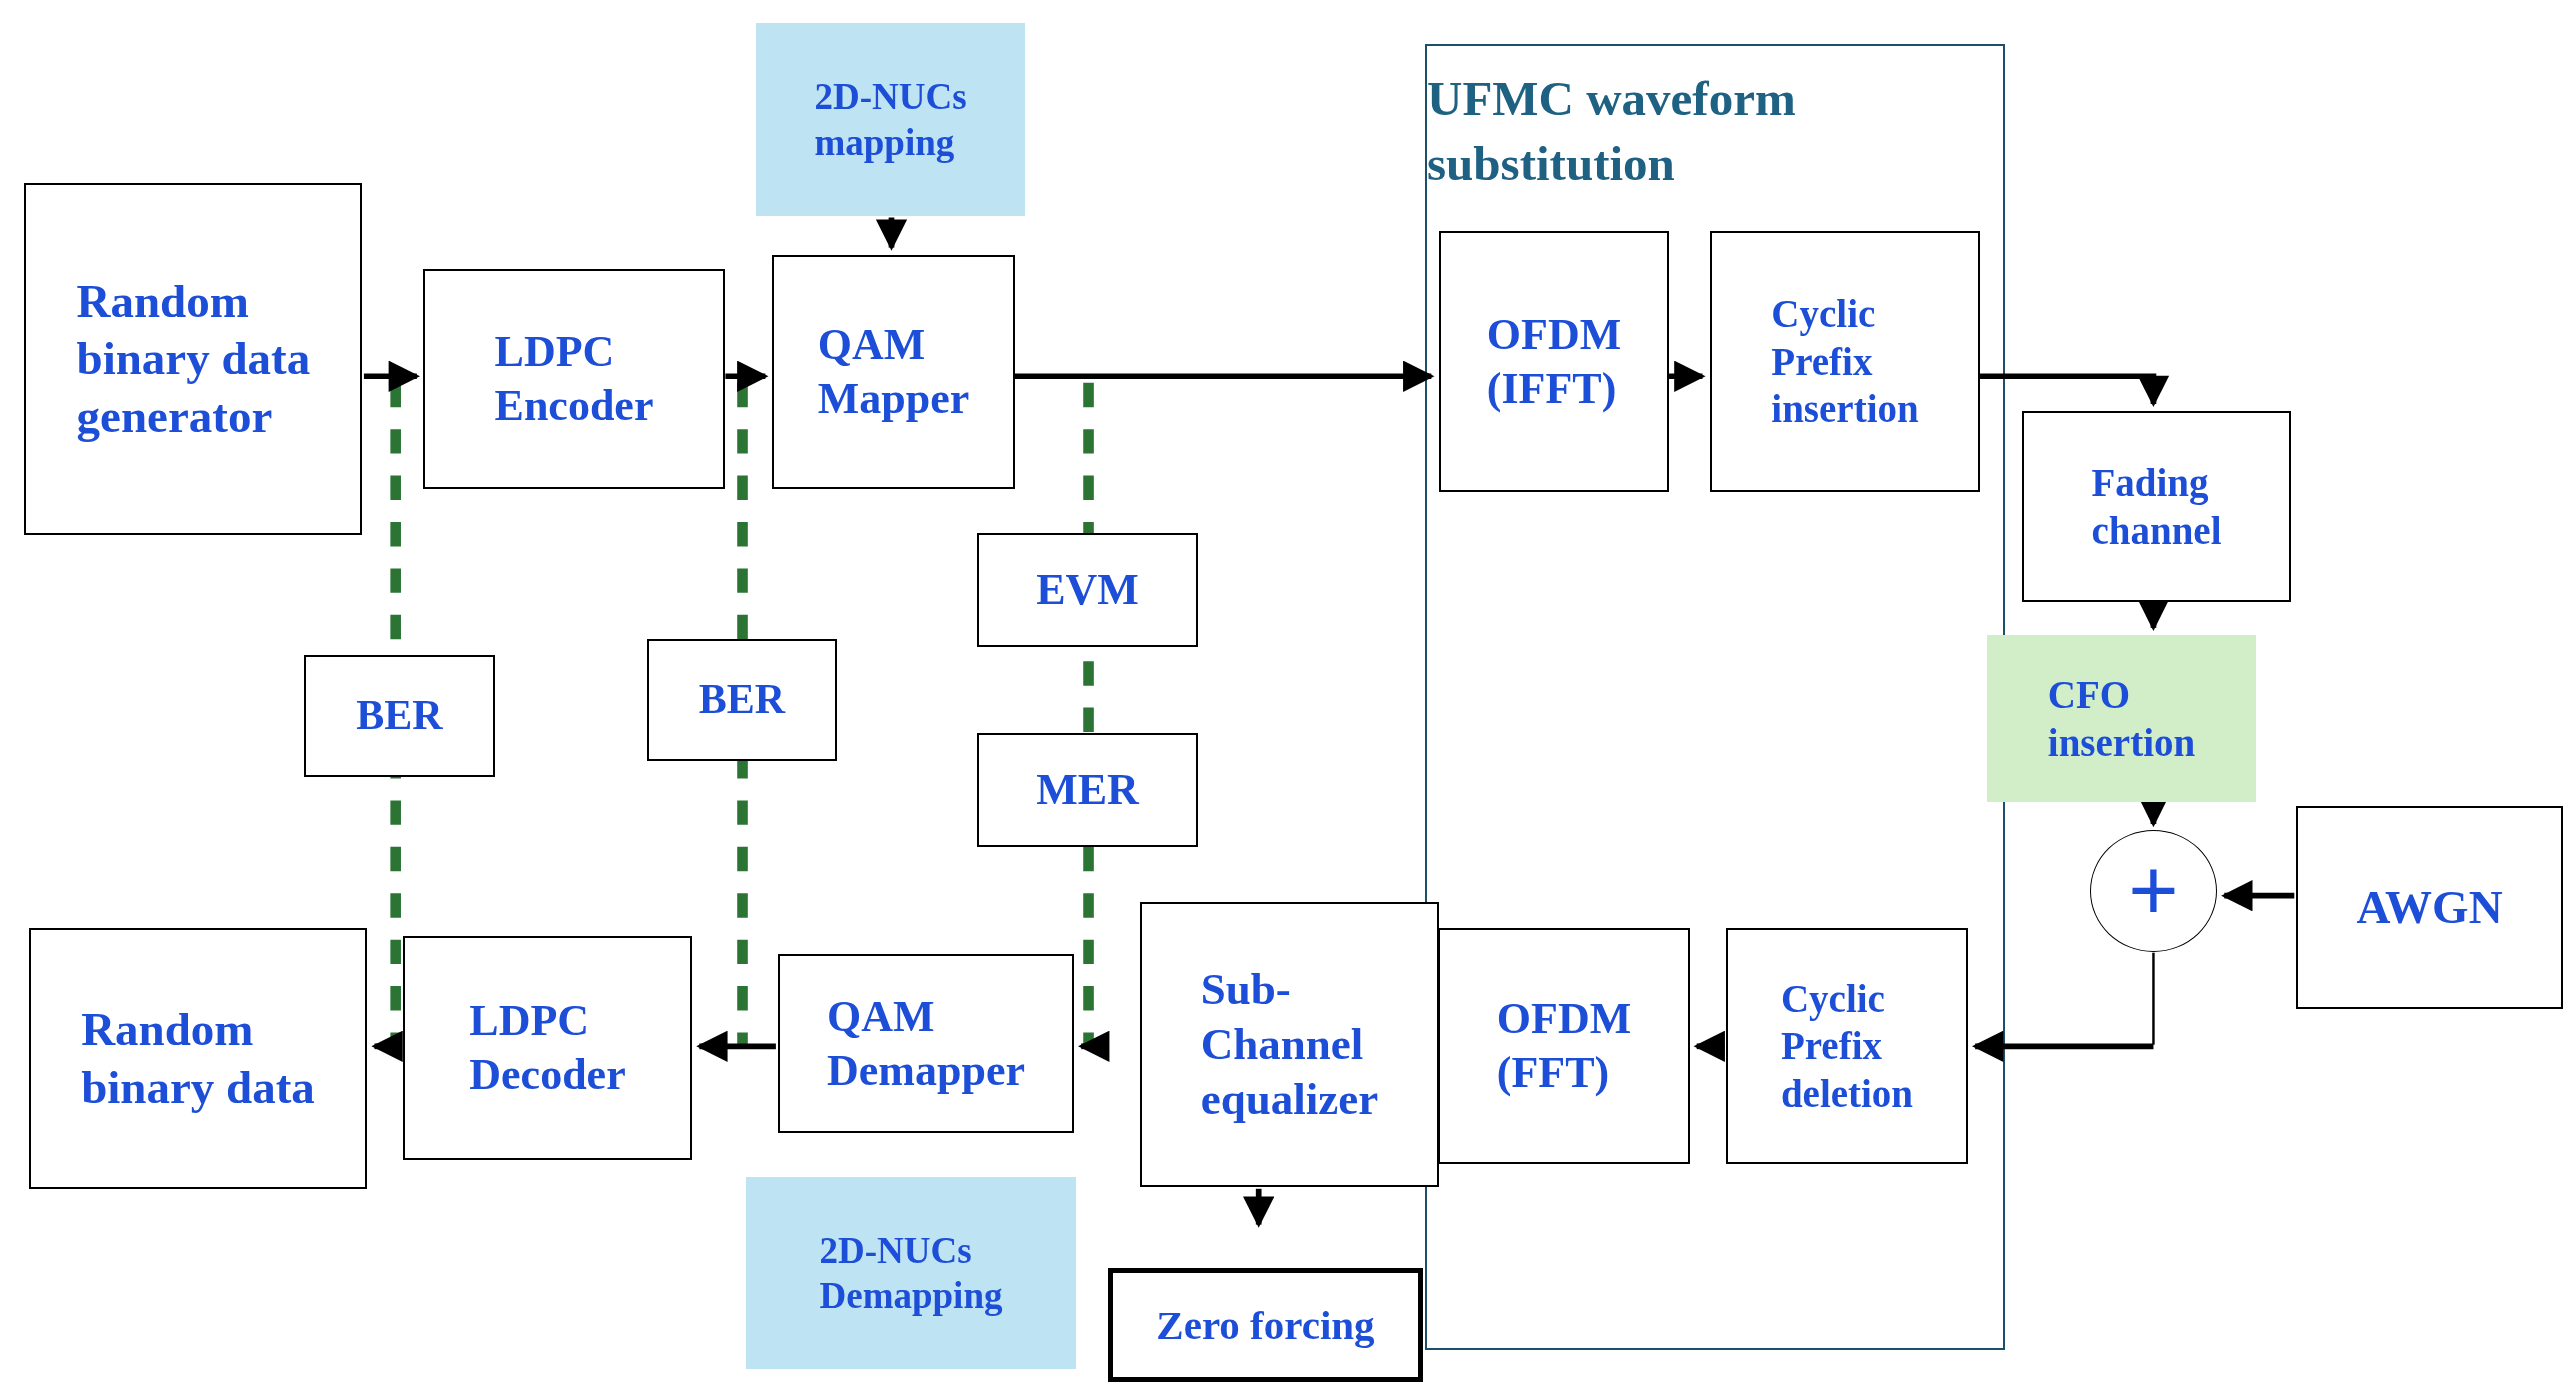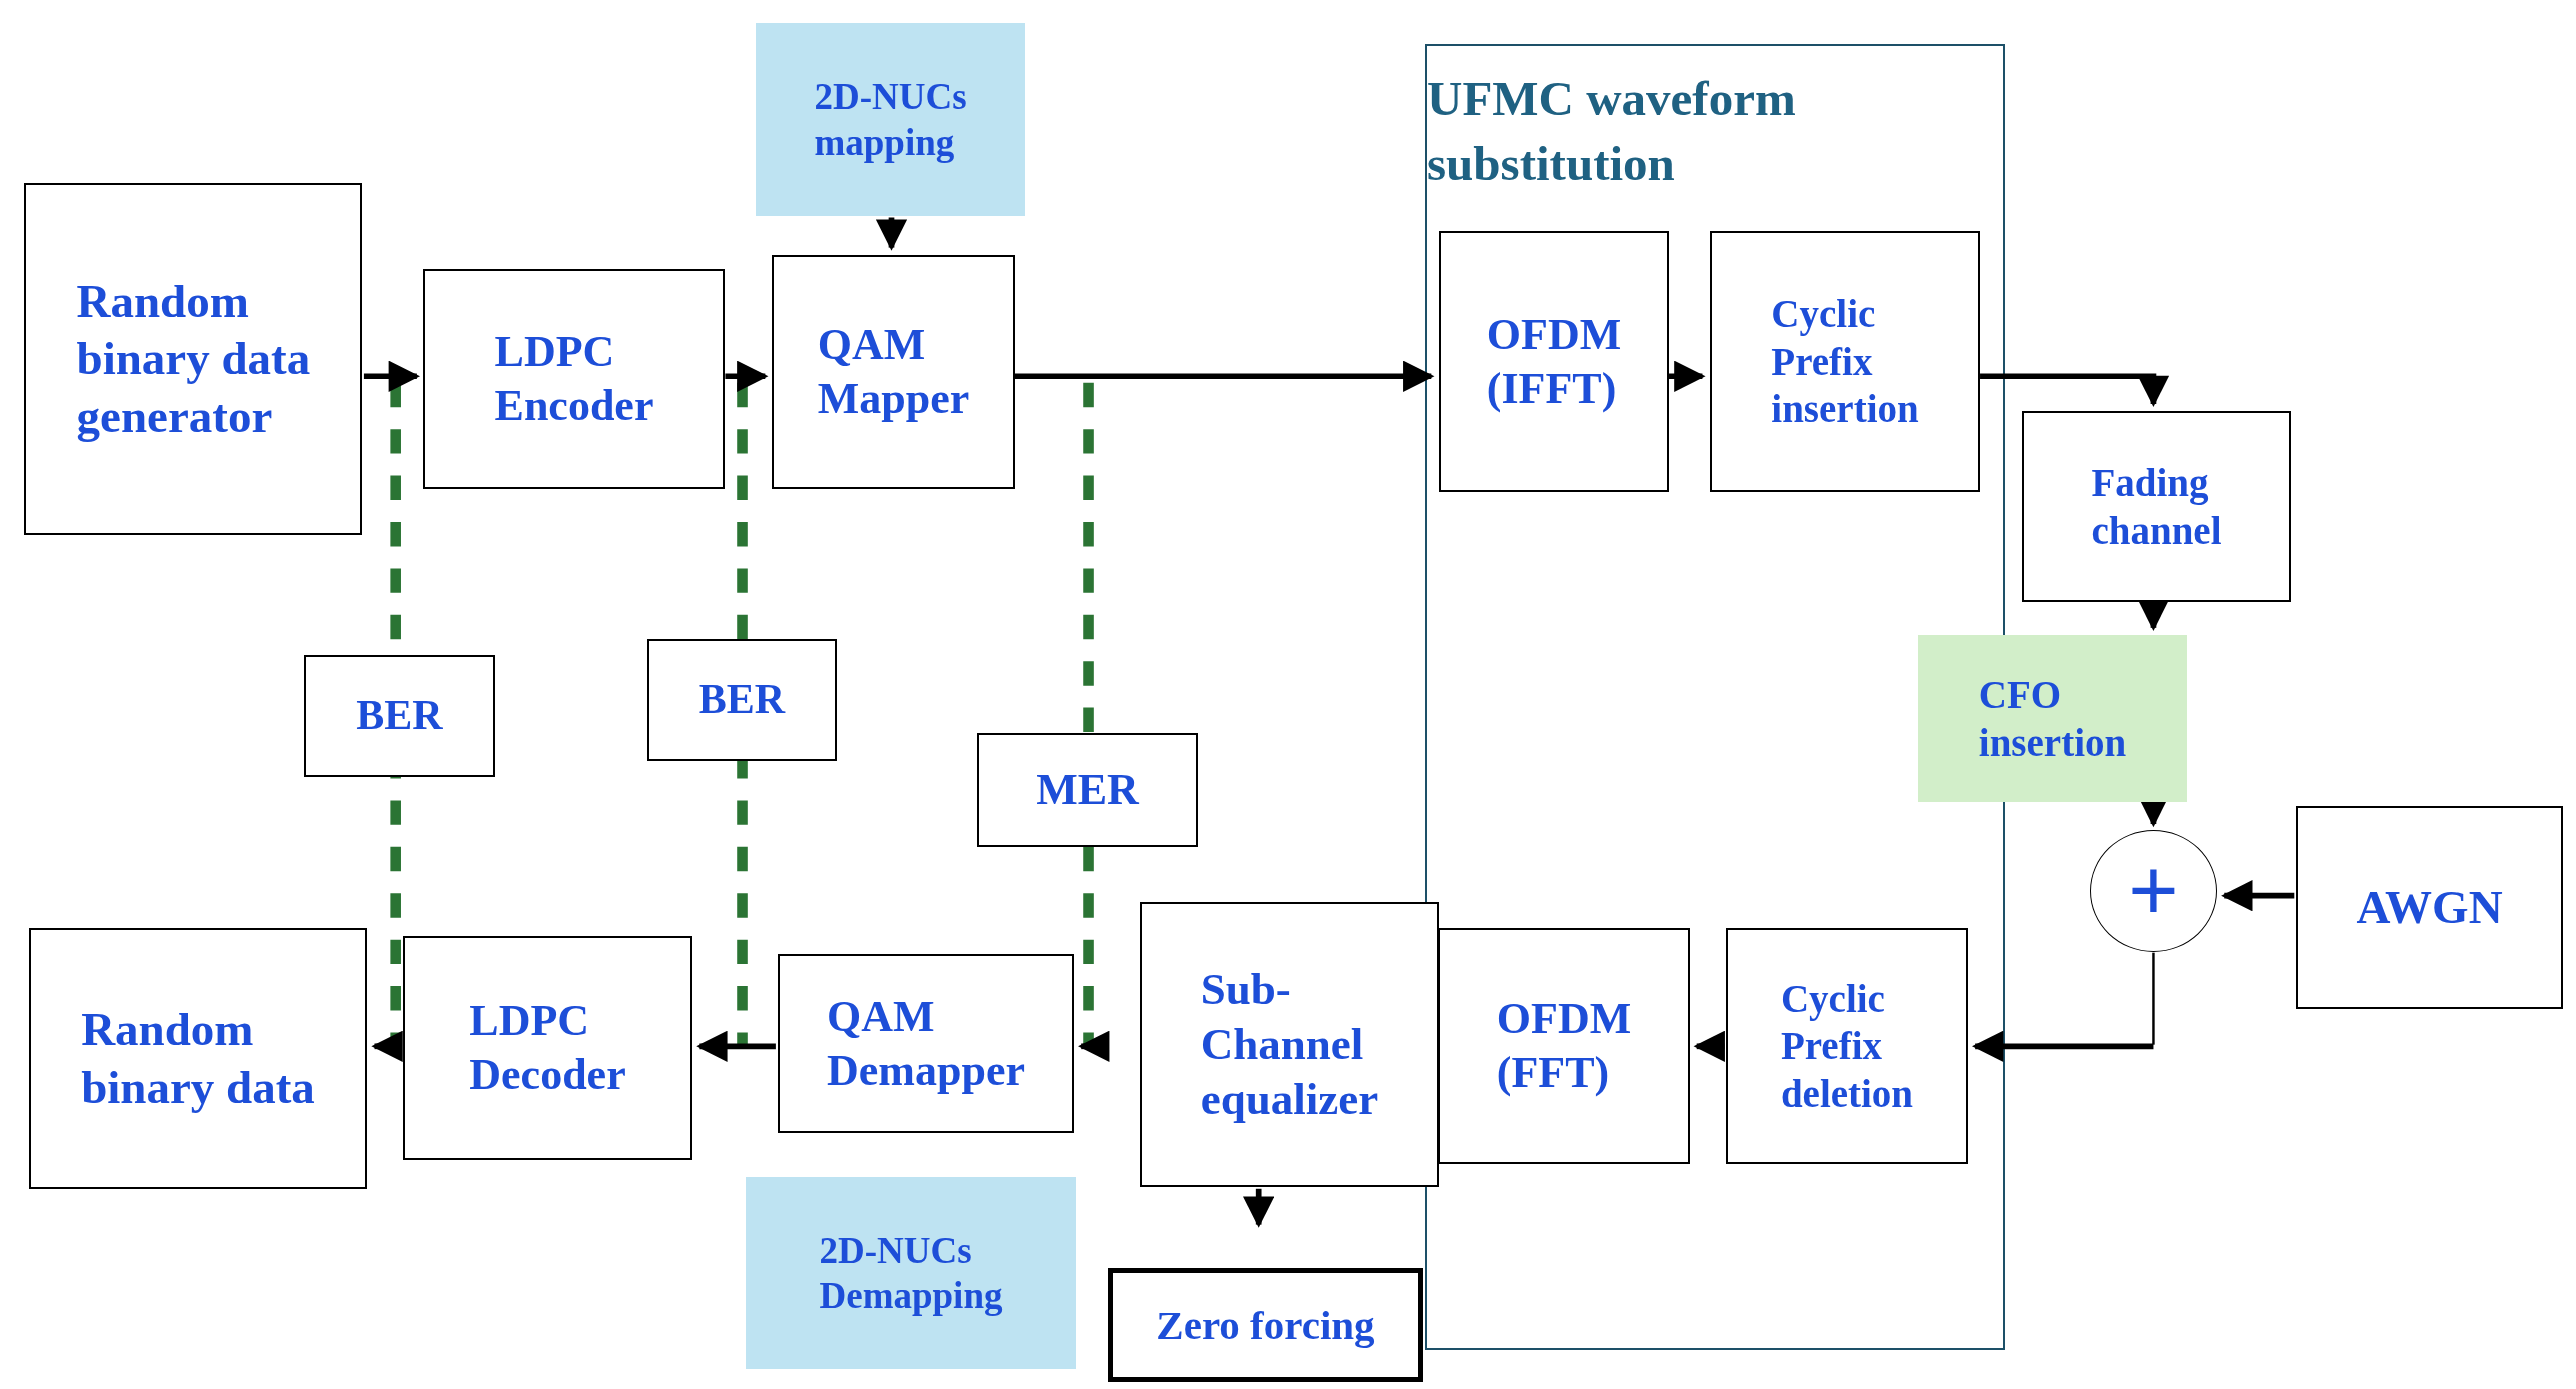--- a/index.html
+++ b/index.html
@@ -115,31 +115,32 @@
   <div class="box" style="left:1439px;top:231px;width:230px;height:261px;font-size:44px;">OFDM
 (IFFT)</div>
 
   <div class="box" style="left:1710px;top:231px;width:270px;height:261px;font-size:39px;">Cyclic
 Prefix
 insertion</div>
 
   <div class="box" style="left:2022px;top:411px;width:269px;height:191px;font-size:39px;">Fading
 channel</div>
 
-  <div class="box fill-green" style="left:1918px;top:635px;width:269px;height:167px;font-size:39px;">CFO
+  <div class="box fill-green" style="left:1987px;top:635px;width:269px;height:167px;font-size:39px;">CFO
 insertion</div>
 
   <div class="box ellipse" style="left:2090px;top:830px;width:127px;height:122px;font-size:90px;">+</div>
 
   <div class="box" style="left:2296px;top:806px;width:267px;height:203px;font-size:47px;">AWGN</div>
 
   <div class="box" style="left:304px;top:655px;width:191px;height:122px;font-size:42px;">BER</div>
 
   <div class="box" style="left:647px;top:639px;width:190px;height:122px;font-size:42px;">BER</div>
 
+  <div class="box" style="left:977px;top:533px;width:221px;height:114px;font-size:44px;">EVM</div>
 
   <div class="box" style="left:977px;top:733px;width:221px;height:114px;font-size:44px;">MER</div>
 
   <div class="box" style="left:29px;top:928px;width:338px;height:261px;font-size:47px;">Random
 binary data</div>
 
   <div class="box" style="left:403px;top:936px;width:289px;height:224px;font-size:44px;">LDPC
 Decoder</div>
 
   <div class="box" style="left:778px;top:954px;width:296px;height:179px;font-size:44px;">QAM

